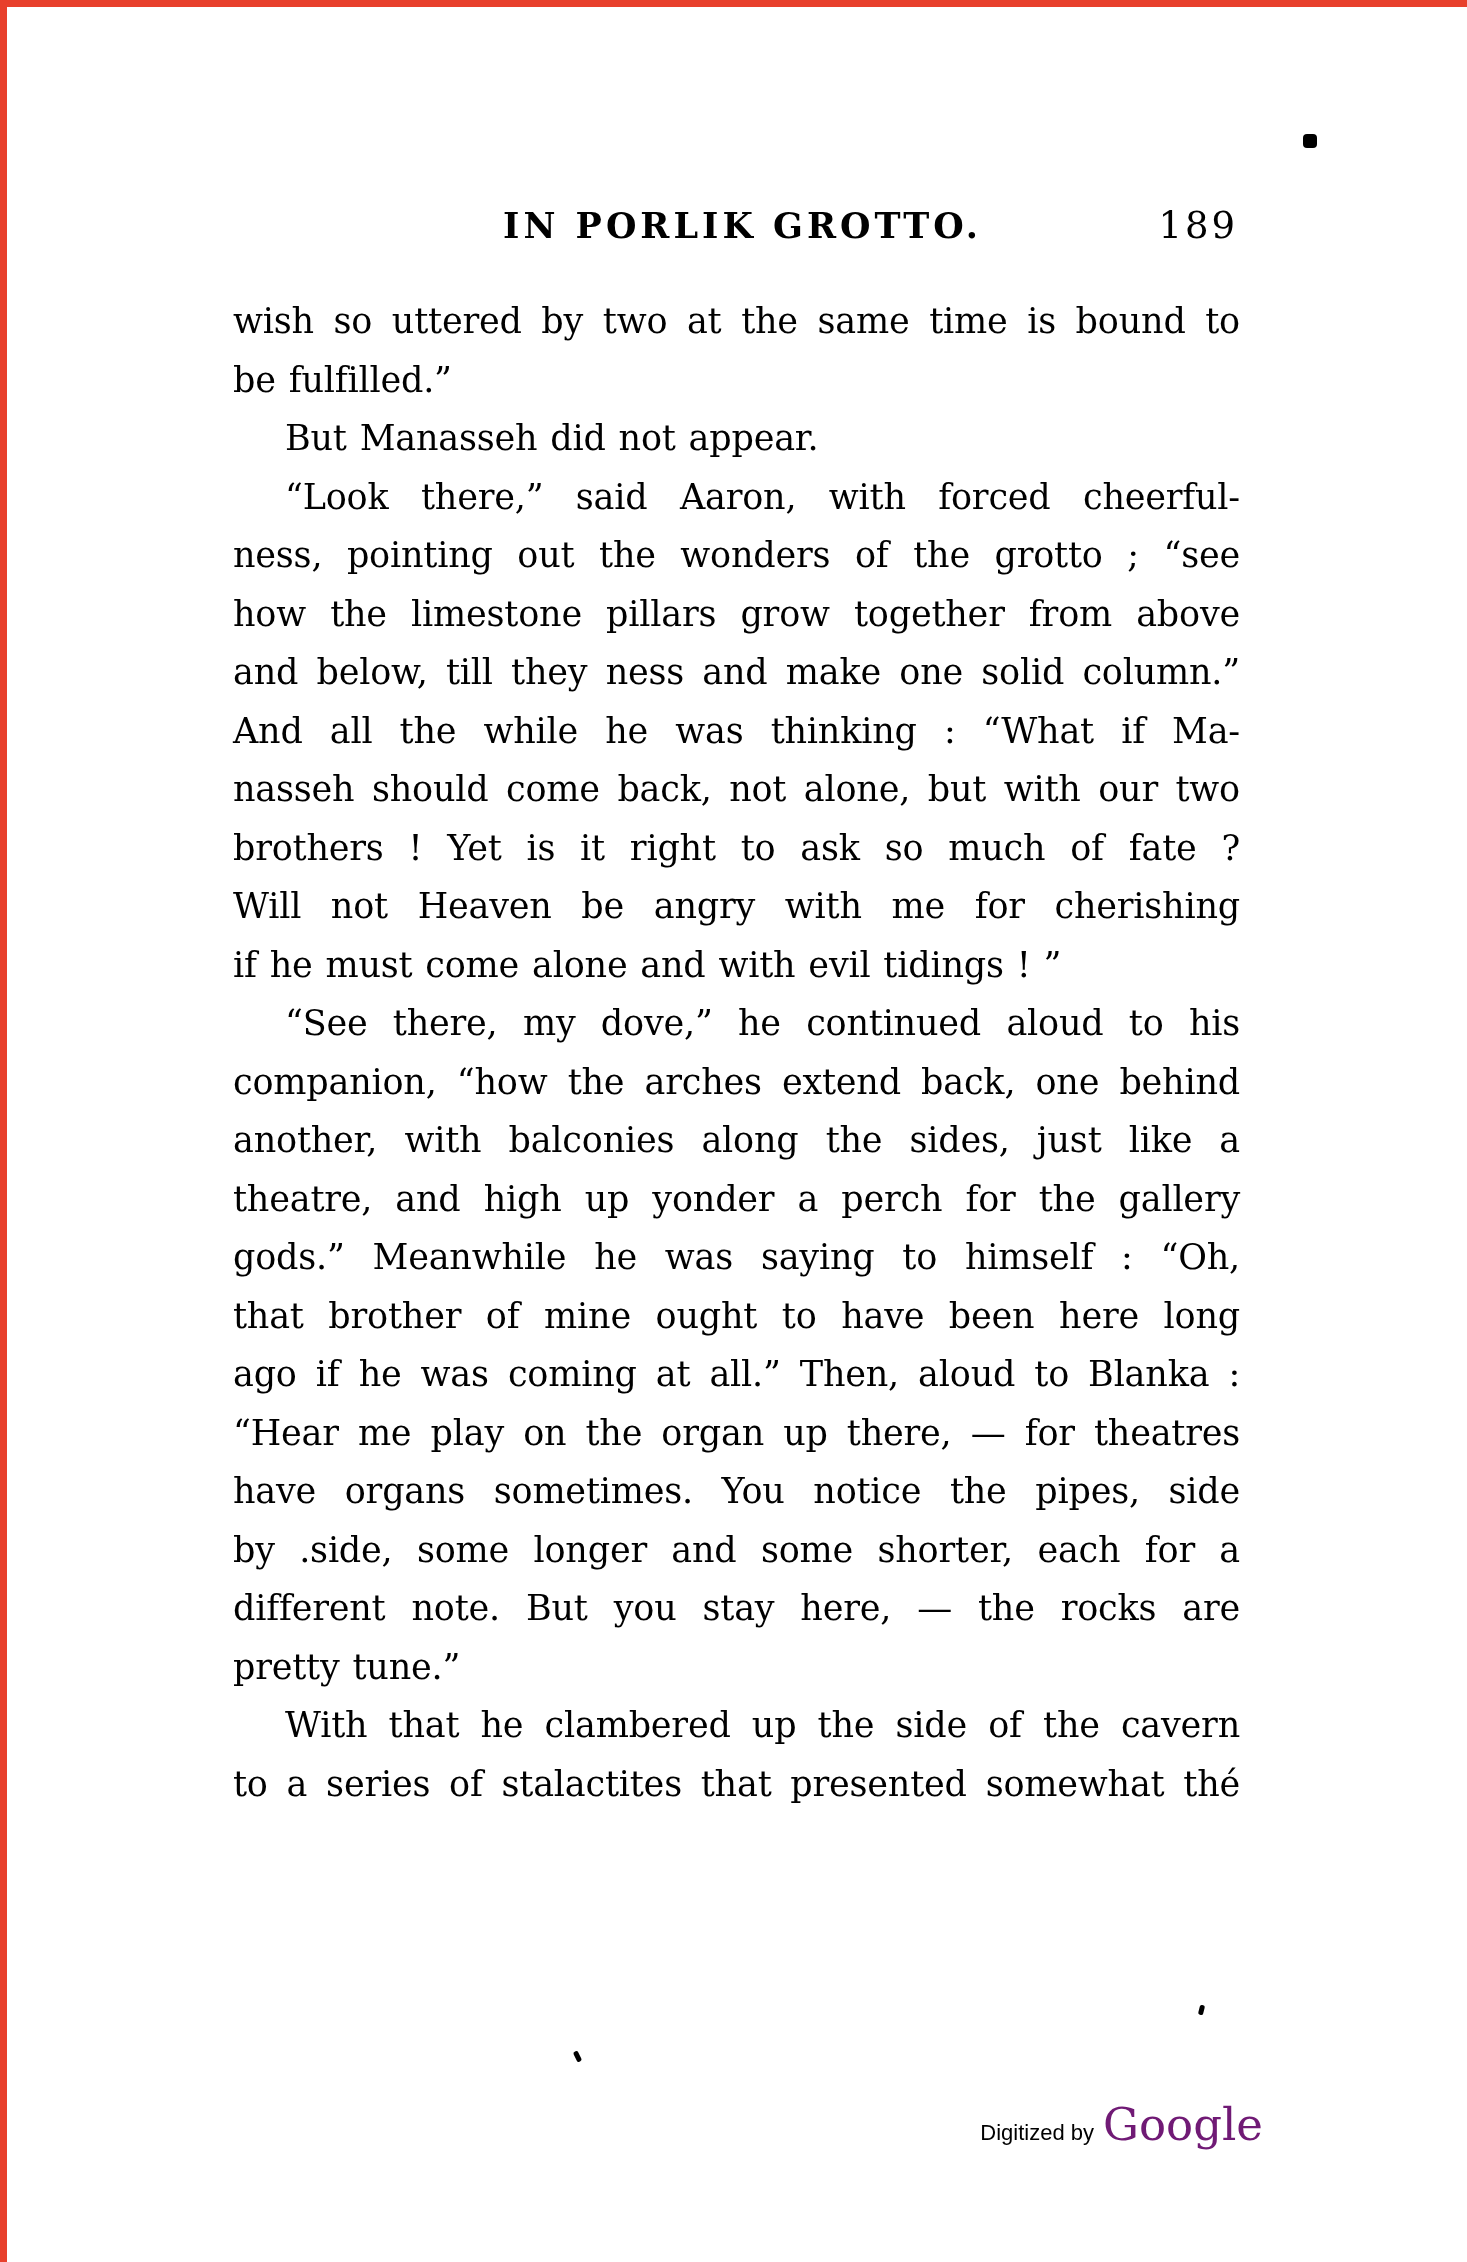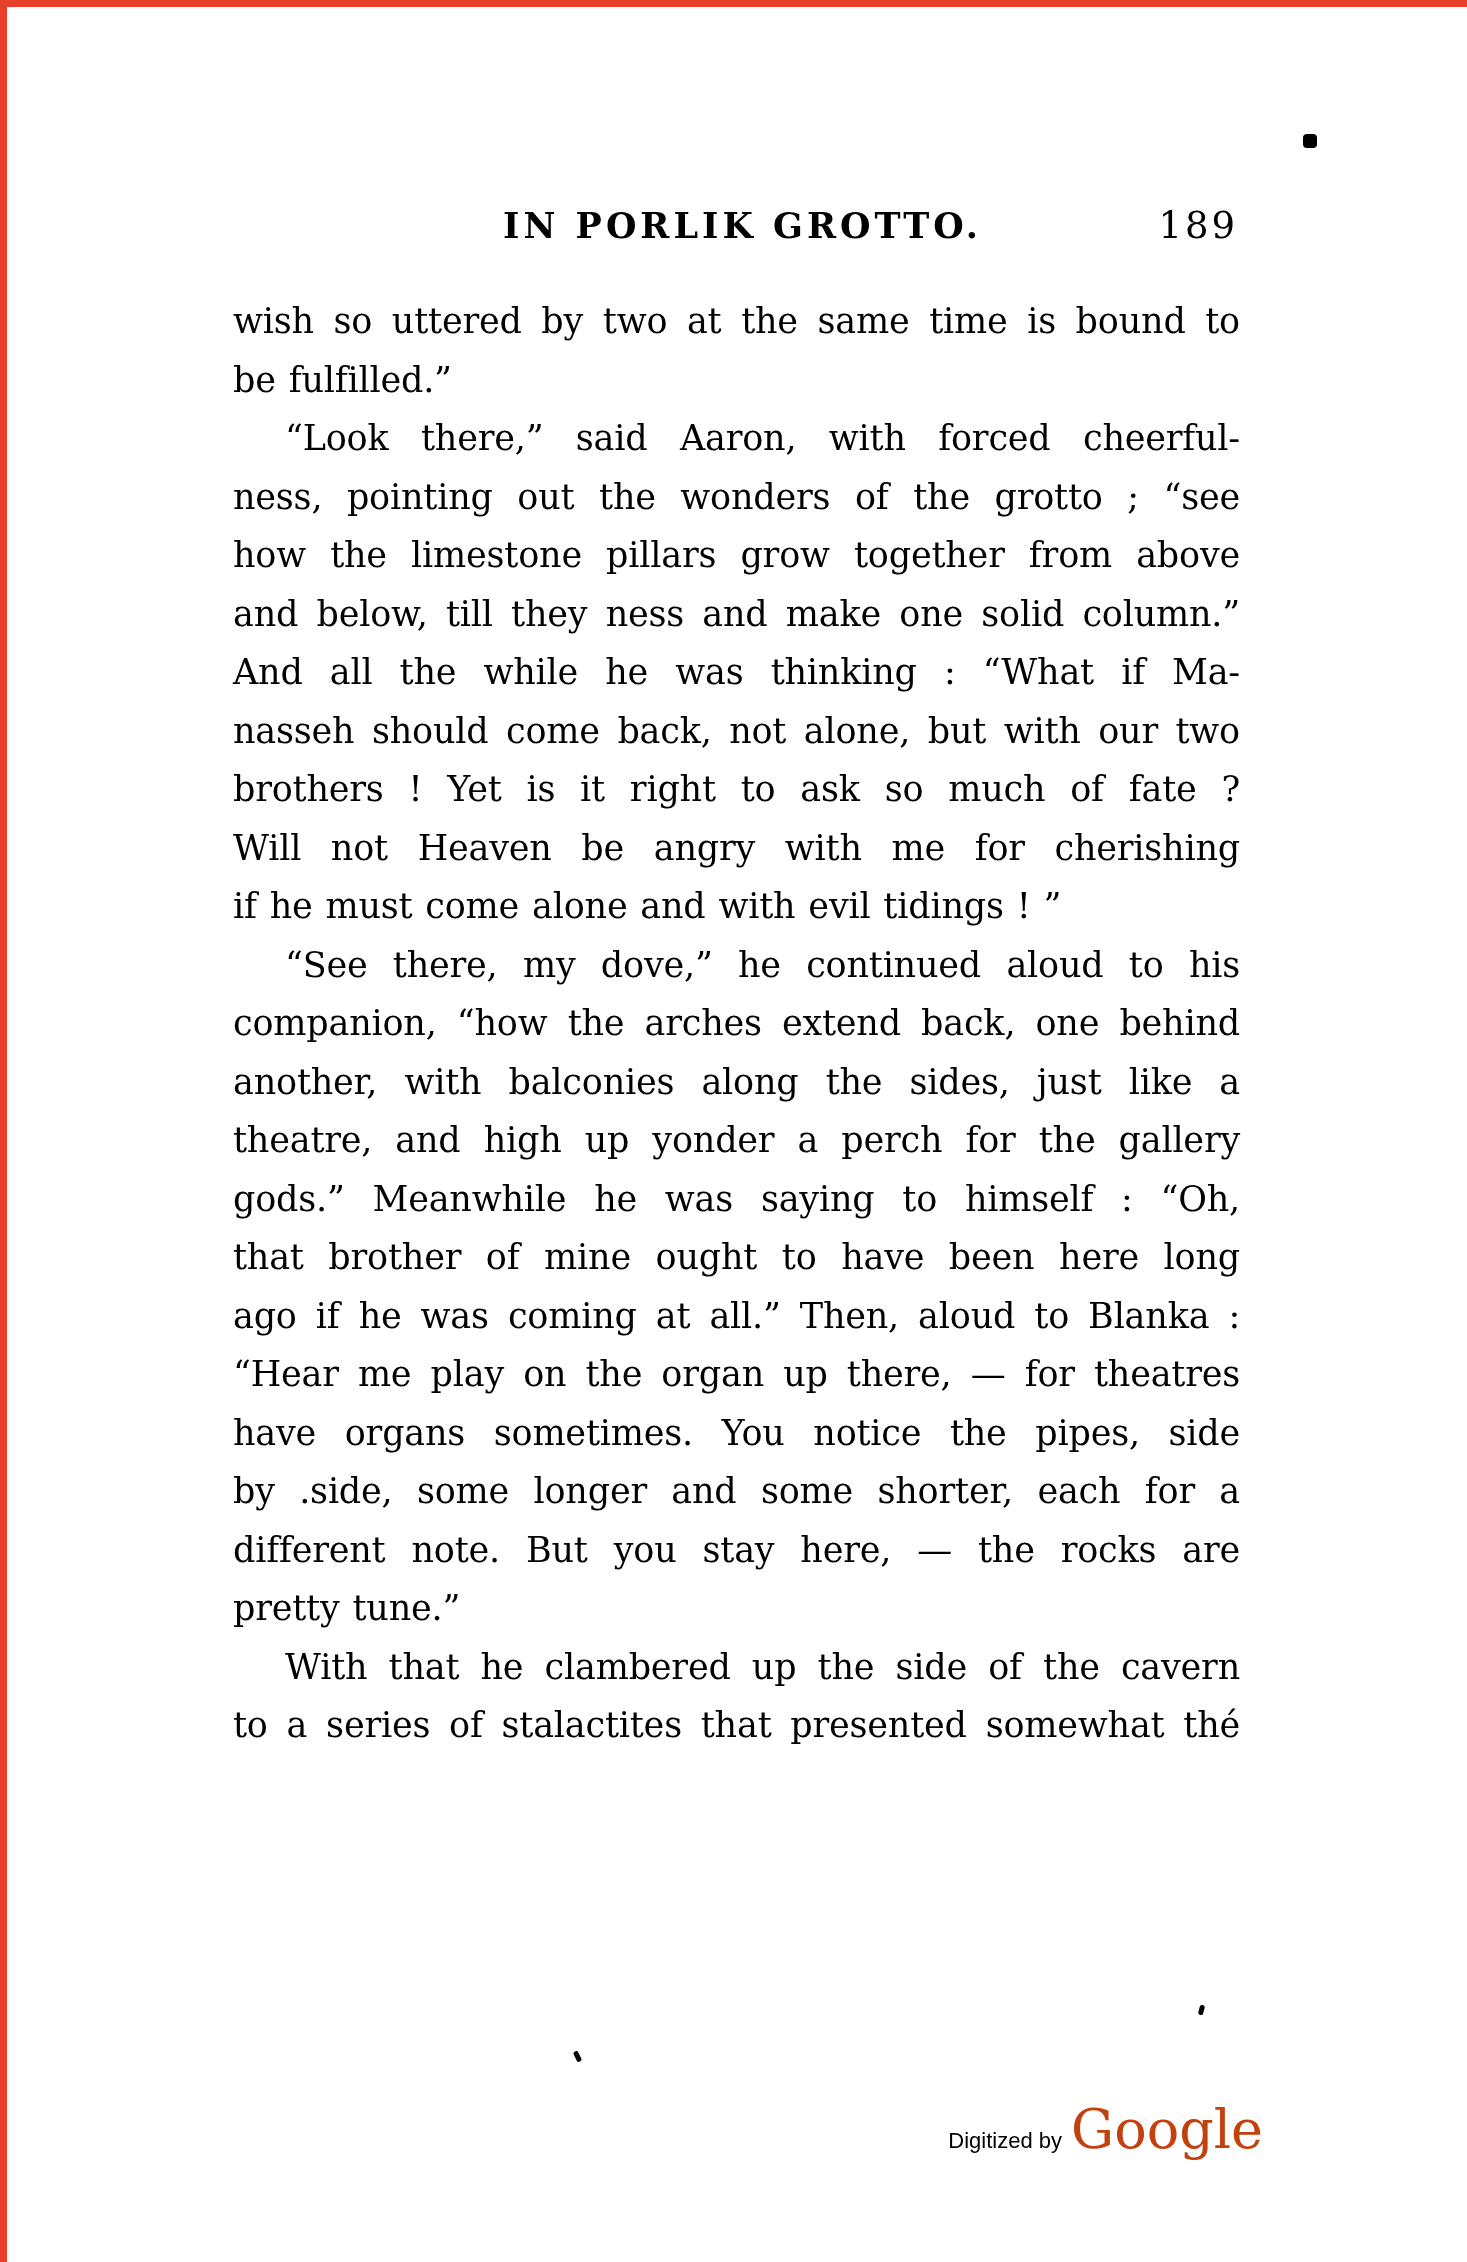--- a/index.html
+++ b/index.html
@@ -76,41 +76,42 @@
   .footer {
     position: absolute; right: 204px; top: 2098px;
     display: flex; align-items: baseline; gap: 9px; text-align: center;
   }
   .digitized-by {
     font-family: "Liberation Sans", "DejaVu Sans", sans-serif;
     font-size: 22px; color: #000;
   }
   .google-logo {
     font-family: "DejaVu Serif", "Liberation Serif", serif;
-    font-size: 54px; letter-spacing: 0px; color: #c2410c;
+    font-size: 45px; letter-spacing: 0px; color: #701a75;
   }
 </style>
 </head>
 <body style="--edge-red: #e8402c; background: rgb(255, 255, 255); color: rgb(0, 0, 0);">
 
 <div class="edge-top"></div>
 <div class="edge-left"></div>
 
 <div class="blemish blemish-square"></div>
 <div class="blemish blemish-apostrophe"></div>
 <div class="blemish blemish-grave"></div>
 
 <div class="header-row">
   <div class="running-title">IN PORLIK GROTTO.</div>
   <div class="page-number">189</div>
 </div>
 
 <div class="text-block" id="text-block">
     <div class="text-line justify">wish so uttered by two at the same time is bound to</div>
     <div class="text-line">be fulfilled.”</div>
+    <div class="text-line indent">But Manasseh did not appear.</div>
     <div class="text-line justify indent">“Look there,” said Aaron, with forced cheerful-</div>
     <div class="text-line justify">ness, pointing out the wonders of the grotto ; “see</div>
     <div class="text-line justify">how the limestone pillars grow together from above</div>
     <div class="text-line justify">and below, till they ness and make one solid column.”</div>
     <div class="text-line justify">And all the while he was thinking : “What if Ma-</div>
     <div class="text-line justify">nasseh should come back, not alone, but with our two</div>
     <div class="text-line justify">brothers !  Yet is it right to ask so much of fate ?</div>
     <div class="text-line justify">Will not Heaven be angry with me for cherishing</div>
     <div class="text-line">if he must come alone and with evil tidings ! ”</div>
     <div class="text-line justify indent">“See there, my dove,” he continued aloud to his</div>

